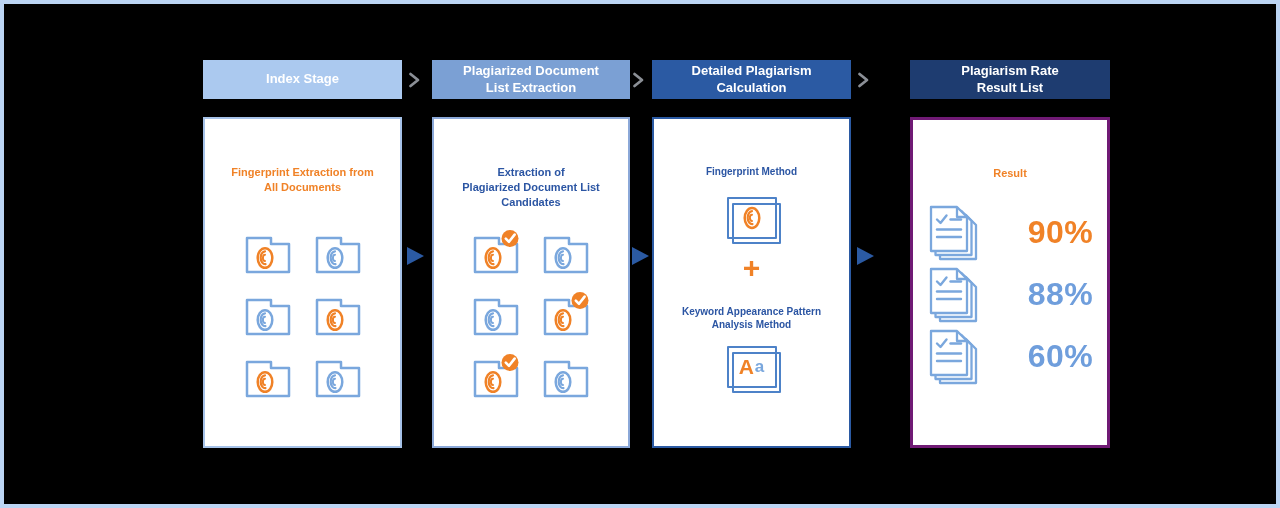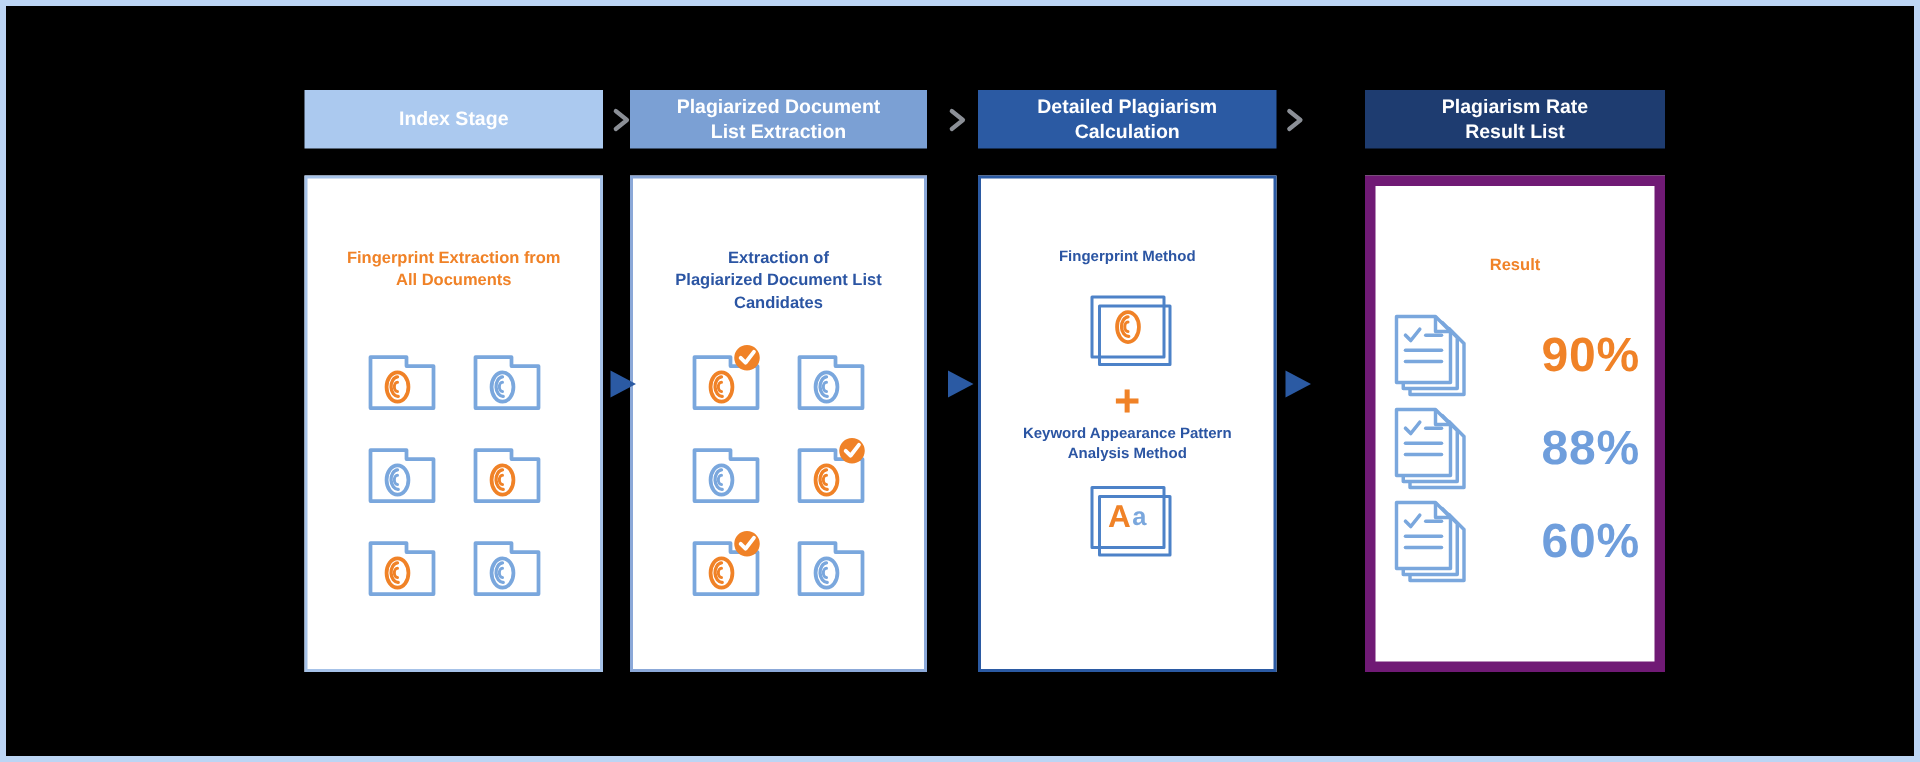--- a/index.html
+++ b/index.html
@@ -3,39 +3,39 @@
 <meta charset="utf-8">
 <style>
   html,body{margin:0;padding:0;background:#000;}
   body{
     width:1280px;height:508px;box-sizing:border-box;
     border:4px solid #BCD5F4;position:relative;overflow:hidden;
     font-family:"Liberation Sans","DejaVu Sans",sans-serif;
   }
   .stage{position:absolute;top:56px;width:199px;}
   #stage-0{left:199px}
-  #stage-1{left:416px;width:198px}
+  #stage-1{left:428px;width:198px}
   #stage-2{left:648px}
   #stage-3{left:906px;width:200px}
 
   .stage-header{
     height:39px;display:flex;align-items:center;justify-content:center;
     color:#fff;font-weight:bold;font-size:13px;line-height:1.25;
     text-align:center;white-space:pre-line;
   }
   .hdr-0{background:#ABC9EF}
   .hdr-1{background:#7BA0D4}
   .hdr-2{background:#2B5AA3}
   .hdr-3{background:#1E3C70}
 
   .stage-panel{margin-top:18px;height:331px;background:#fff;box-sizing:border-box;}
   .pnl-0{border:2px solid #A6C2E8}
   .pnl-1{border:2px solid #8BA8D8}
   .pnl-2{border:2px solid #2B5AA3}
-  .pnl-3{border:7px solid #701a75}
+  .pnl-3{border:3px solid #701a75}
 
   .panel-inner{height:100%;box-sizing:border-box;padding-top:46px;
     display:flex;flex-direction:column;align-items:center;}
 
   .panel-title{font-weight:bold;font-size:11px;line-height:1.35;
     text-align:center;white-space:pre-line;}
   .title-orange{color:#F08227}
   .title-blue{color:#2B55A3}
   .title-box{height:58px;display:flex;justify-content:center;align-items:flex-start;}
 
@@ -48,21 +48,21 @@
   .plus{color:#F08227;font-size:30px;font-weight:bold;line-height:1;margin-top:14px;}
 
   .card{position:relative;width:46px;height:38px;background:#fff;
     border:2.5px solid #4D82C8;border-radius:1px;margin-top:18px;
     display:flex;align-items:center;justify-content:center;z-index:0;}
   .card::after{content:"";position:absolute;left:3.5px;top:4px;width:45px;height:37px;
     border:2.5px solid #4D82C8;border-radius:1px;background:transparent;z-index:-1;}
   .card.mt2{margin-top:14px;}
   .aa-A{color:#F08227;font-weight:bold;font-size:21px;line-height:1;}
   .aa-a{color:#7AA7DD;font-weight:bold;font-size:17px;line-height:1;margin-left:1px;}
-  .ml2{}
+  .ml2{margin-top:22px;}
 
   .result-rows{margin-top:22px;display:flex;flex-direction:column;gap:4px;}
   .result-row{display:flex;align-items:center;gap:13px;}
   .result-value{font-size:32px;font-weight:bold;letter-spacing:.5px;line-height:1;margin-left:36px;}
   .val-orange{color:#F08227}
   .val-blue{color:#6F9EDC}
 
   .sep-chevron{position:absolute;top:67px;width:14px;height:18px;}
   .sep-arrow{position:absolute;top:241px;width:20px;height:22px;}
   #chev-0{left:403px}#chev-1{left:627px}#chev-2{left:852px}

